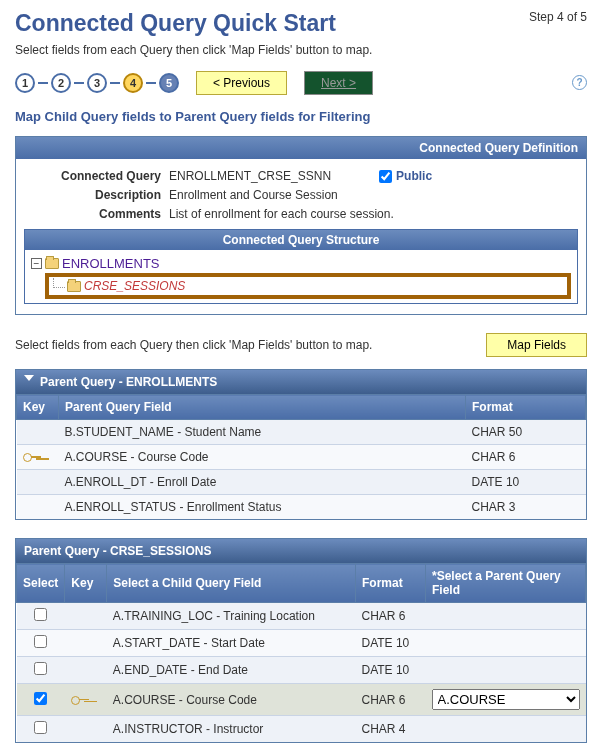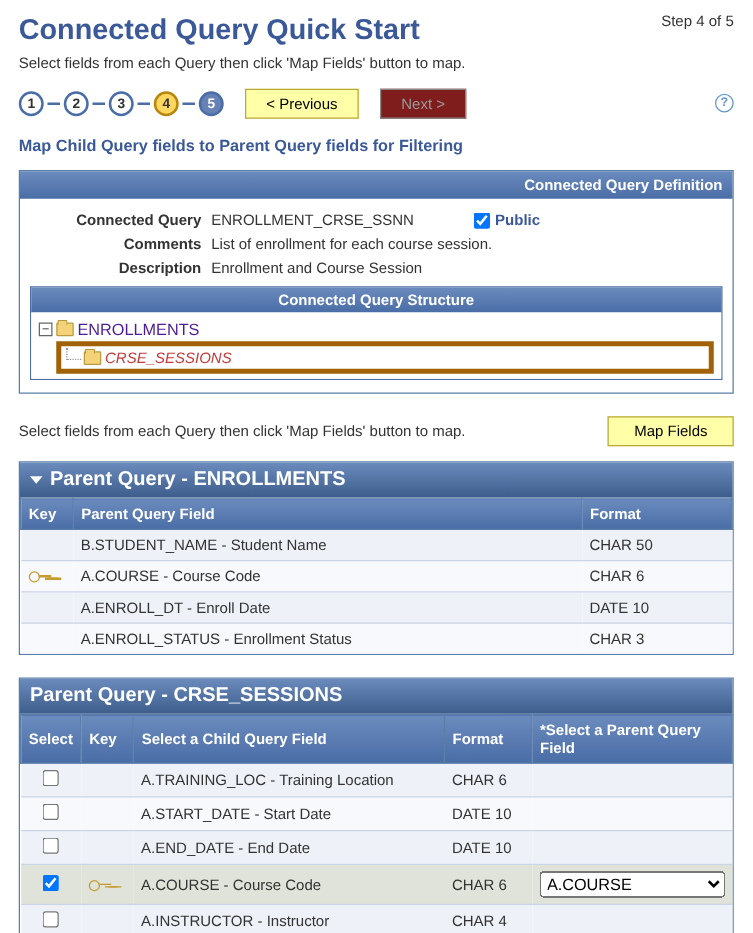--- a/index.html
+++ b/index.html
@@ -11,21 +11,21 @@
 
     .instruction-text { font-size: 12px; color: #333; margin-bottom: 14px; }
 
     .step-row { display: flex; align-items: center; gap: 3px; margin-bottom: 14px; position: relative; }
     .step-circle { width: 20px; height: 20px; border-radius: 50%; border: 2px solid #4a6da7; background: #fff; display: flex; align-items: center; justify-content: center; font-size: 11px; font-weight: bold; color: #333; position: relative; }
     .step-circle.current { background: #ffd760; border-color: #b8860b; }
     .step-circle.final { background: #6681b4; color: #fff; }
     .step-connector { width: 10px; height: 2px; background: #4a6da7; }
     .btn { border: 1px solid #888; padding: 4px 16px; font-size: 12px; background: #e8e8e8; cursor: pointer; margin-left: 14px; }
     .btn.prev { background: #ffffa8; border-color: #b8a838; }
-    .btn.next { background: #7f1d1d; color: #999; }
+    .btn.next { background: #14532d; color: #999; text-decoration: underline; }
     .help-icon-wrap { position: absolute; right: 0; top: 4px; }
     .help-circle { width: 15px; height: 15px; border: 1px solid #6a9acb; border-radius: 50%; display: flex; align-items: center; justify-content: center; font-size: 10px; color: #6a9acb; font-weight: bold; }
 
     .section-text { font-size: 13px; color: #3b5998; margin-bottom: 12px; font-weight: bold; }
 
     .panel { border: 1px solid #5b7ea8; margin-bottom: 18px; }
     .panel-header { background: linear-gradient(#6b8bbd 0%, #4a6da7 100%); color: #fff; padding: 4px 8px; text-align: right; font-weight: bold; font-size: 12px; }
     .panel-body { padding: 10px 8px; }
 
     .field-row { display: flex; margin-bottom: 5px; align-items: center; }
@@ -44,21 +44,21 @@
     .folder-icon.open::before { content: ''; position: absolute; top: -3px; left: 0; width: 6px; height: 3px; background: #f4d27a; border: 1px solid #b89b3f; border-bottom: none; border-radius: 1px 1px 0 0; }
     .tree-label { color: #4c1d95; }
     .tree-label.child { color: #c23a3a; font-style: italic; }
     .tree-child { margin-left: 14px; border: 4px solid #a16207; padding: 2px 4px; display: flex; align-items: center; width: calc(100% - 14px); }
     .tree-branch { width: 12px; border-left: 1px dotted #999; border-bottom: 1px dotted #999; height: 10px; margin-right: 2px; margin-top: -6px; }
 
     .map-row { display: flex; align-items: center; justify-content: space-between; margin-bottom: 12px; }
     .btn-map { background: #ffffa8; border: 1px solid #b8a838; padding: 4px 20px; font-size: 12px; cursor: pointer; }
 
     .query-panel { border: 1px solid #5b7ea8; margin-bottom: 18px; }
-    .query-header { background: linear-gradient(#6b8bbd 0%, #3d5d8c 100%); color: #fff; padding: 5px 8px; font-weight: bold; font-size: 16px; display: flex; align-items: center; }
+    .query-header { background: linear-gradient(#6b8bbd 0%, #3d5d8c 100%); color: #fff; padding: 5px 8px; font-weight: bold; font-size: 12px; display: flex; }
     .collapse-icon { display: inline-block; width: 0; height: 0; border-left: 5px solid transparent; border-right: 5px solid transparent; border-top: 6px solid #fff; margin-right: 6px; }
 
     table.datatable { width: 100%; border-collapse: collapse; }
     table.datatable th { background: linear-gradient(#6b8bbd 0%, #4a6da7 100%); color: #fff; text-align: left; padding: 5px 6px; font-size: 12px; font-weight: bold; border: 1px solid #5b7ea8; }
     table.datatable td { padding: 5px 6px; font-size: 12px; border-top: 1px solid #c9d4e5; }
     table.datatable tbody tr:nth-child(odd) { background: #eef2f8; }
     table.datatable tbody tr:nth-child(even) { background: #f7f9fc; }
     table.datatable tbody tr.selected { background: #dfe3d9; }
 
     .key-icon { display: inline-block; width: 18px; height: 8px; position: relative; }
@@ -104,26 +104,26 @@
   <div class="panel-body">
     <div class="field-row">
       <div class="field-label">Connected Query</div>
       <div class="field-value">ENROLLMENT_CRSE_SSNN</div>
       <span class="pub-wrap">
         <input type="checkbox" checked="" style="">
         <label>Public</label>
       </span>
     </div>
     <div class="field-row">
+      <div class="field-label">Description</div>
+      <div class="field-value">Enrollment and Course Session</div>
+    </div>
+    <div class="field-row">
       <div class="field-label">Comments</div>
       <div class="field-value">List of enrollment for each course session.</div>
-    </div>
-    <div class="field-row">
-      <div class="field-label">Description</div>
-      <div class="field-value">Enrollment and Course Session</div>
     </div>
 
     <div class="struct-panel">
       <div class="struct-header">Connected Query Structure</div>
       <div class="struct-body">
         <div class="tree-row">
           <span class="tree-toggle">−</span>
           <span class="folder-icon open"></span>
           <span class="tree-label">ENROLLMENTS</span>
         </div>

